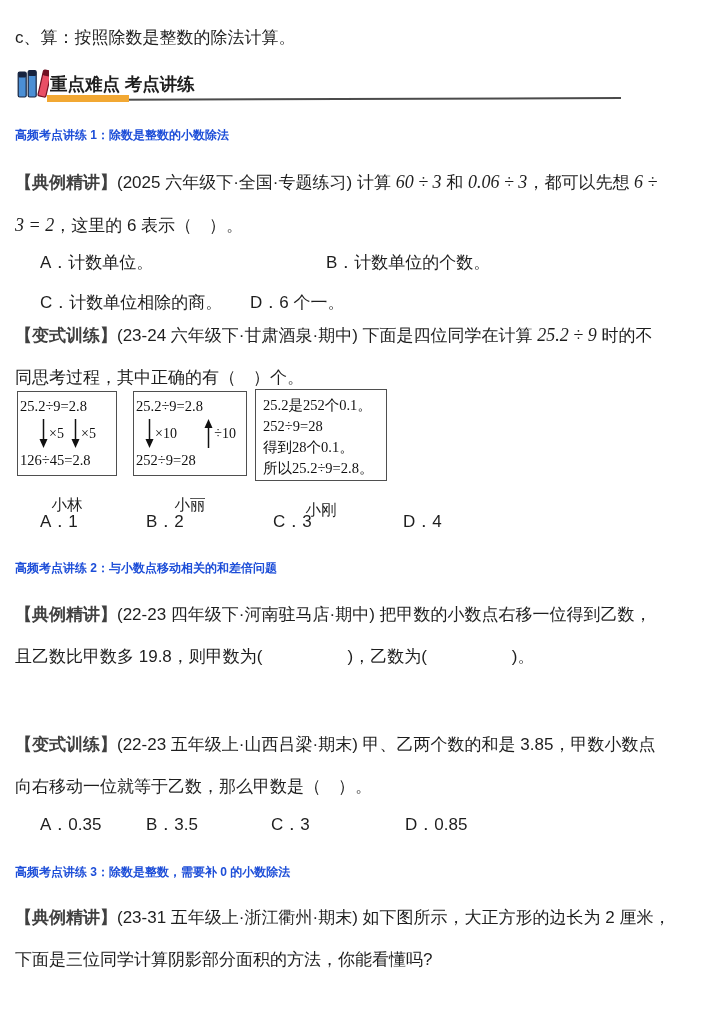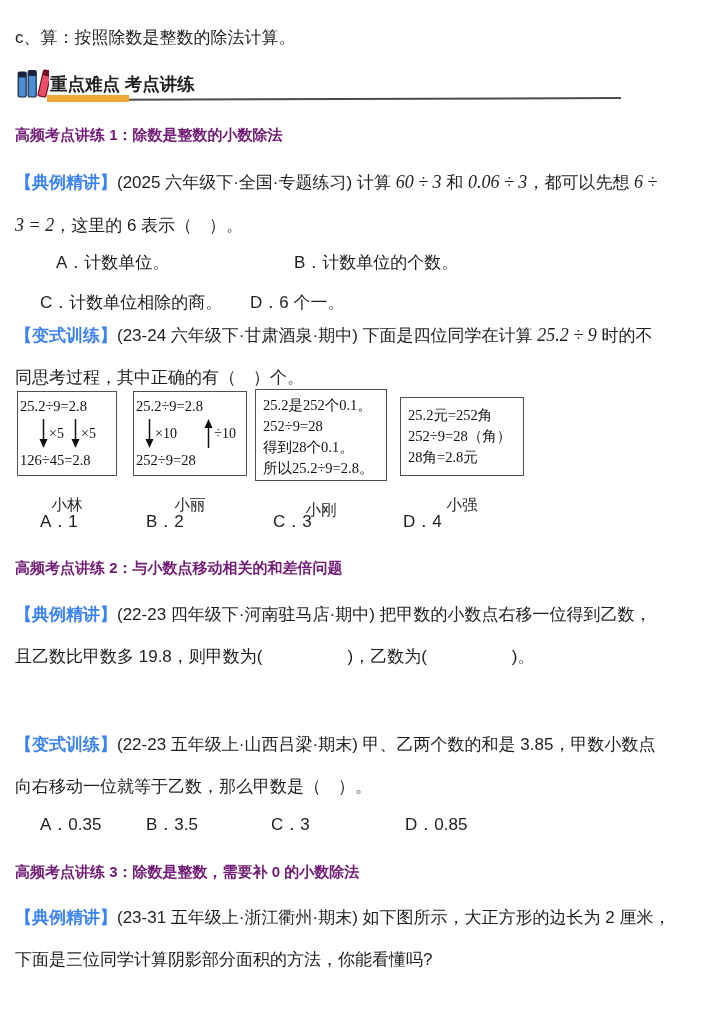--- a/index.html
+++ b/index.html
@@ -3,22 +3,22 @@
 <meta charset="utf-8">
 <style>
   html,body{margin:0;padding:0;}
   body{
     width:724px;height:1024px;background:#ffffff;position:relative;overflow:hidden;
     font-family:"Liberation Sans","DejaVu Sans",sans-serif;color:#1e1e1e;font-size:17px;
   }
   .abs{position:absolute;left:15px;right:15px;}
   .pline{white-space:nowrap;line-height:42px;}
   .para{line-height:42px;}
-  .h-blue{color:#701a75;font-weight:bold;font-size:15px;line-height:42px;white-space:nowrap;}
-  .seg-label{color:#3b82f6;font-weight:bold;}
+  .h-blue{color:#1d4ed8;font-weight:bold;font-size:12px;line-height:42px;white-space:nowrap;}
+  .seg-label{color:#404040;font-weight:bold;}
   .seg-math{font-style:italic;font-family:"Liberation Serif","DejaVu Serif",serif;font-size:18px;}
   .opt-row{display:flex;line-height:42px;white-space:nowrap;}
   .opt-row span{flex:0 0 auto;}
 
   
   .hdr-title{position:absolute;left:50px;top:72px;font-weight:bold;font-size:17.5px;line-height:24px;white-space:nowrap;z-index:2;}
   .hdr-highlight{position:absolute;left:47px;top:95px;width:82px;height:7px;background:#f2a833;z-index:1;}
   .hdr-rule{position:absolute;left:47px;top:99px;width:574px;height:2.4px;background:#4b4b4b;z-index:0;transform:rotate(-0.2deg);transform-origin:left center;}
   .hdr-icon{position:absolute;left:17px;top:63px;z-index:2;}
 
@@ -59,21 +59,21 @@
   <div class="hdr-title">重点难点 考点讲练</div>
 </div>
 
 <div class="abs h-blue" style="top:114px;">高频考点讲练 1：除数是整数的小数除法</div>
 
 <div class="abs" style="top:161px;">
   <div class="pline"><span class="seg-label">【典例精讲】</span><span>(2025 六年级下·全国·专题练习) 计算 </span><span class="seg-math">60 ÷ 3</span><span> 和 </span><span class="seg-math">0.06 ÷ 3</span><span>，都可以先想 </span><span class="seg-math">6 ÷</span></div>
   <div class="pline"><span class="seg-math">3 = 2</span><span>，这里的 6 表示（　）。</span></div>
 </div>
 
-<div class="abs opt-row" style="top:242px;left:56px;">
+<div class="abs opt-row" style="top:242px;left:40px;gap:48px;">
   <span style="width:238px;">A．计数单位。</span>
   <span>B．计数单位的个数。</span>
 </div>
 <div class="abs opt-row" style="top:282px;left:40px;">
   <span style="width:210px;">C．计数单位相除的商。</span>
   <span>D．6 个一。</span>
 </div>
 
 <div class="abs" style="top:314px;">
   <div class="pline"><span class="seg-label">【变式训练】</span><span>(23-24 六年级下·甘肃酒泉·期中) 下面是四位同学在计算 </span><span class="seg-math">25.2 ÷ 9</span><span> 时的不</span></div>
@@ -133,28 +133,20 @@
   <div class="box-col" style="width:132px;margin-right:13px;margin-top:-2px;">
     <div class="sbox sbox-text" style="width:132px;height:92px;">
       <div>25.2是252个0.1。</div>
       <div>252÷9=28</div>
       <div>得到28个0.1。</div>
       <div>所以25.2÷9=2.8。</div>
     </div>
     <div class="box-name">小刚</div>
   </div>
 
-  <div class="box-col" style="width:124px;margin-top:6px;">
-    <div class="sbox sbox-text" style="width:124px;height:79px;padding-top:7px;">
-      <div>25.2元=252角</div>
-      <div>252÷9=28（角）</div>
-      <div>28角=2.8元</div>
-    </div>
-    <div class="box-name">小强</div>
-  </div>
 
 </div>
 
 <div class="abs opt-row" style="top:501px;left:40px;">
   <span style="width:106px;">A．1</span>
   <span style="width:127px;">B．2</span>
   <span style="width:130px;">C．3</span>
   <span>D．4</span>
 </div>
 

